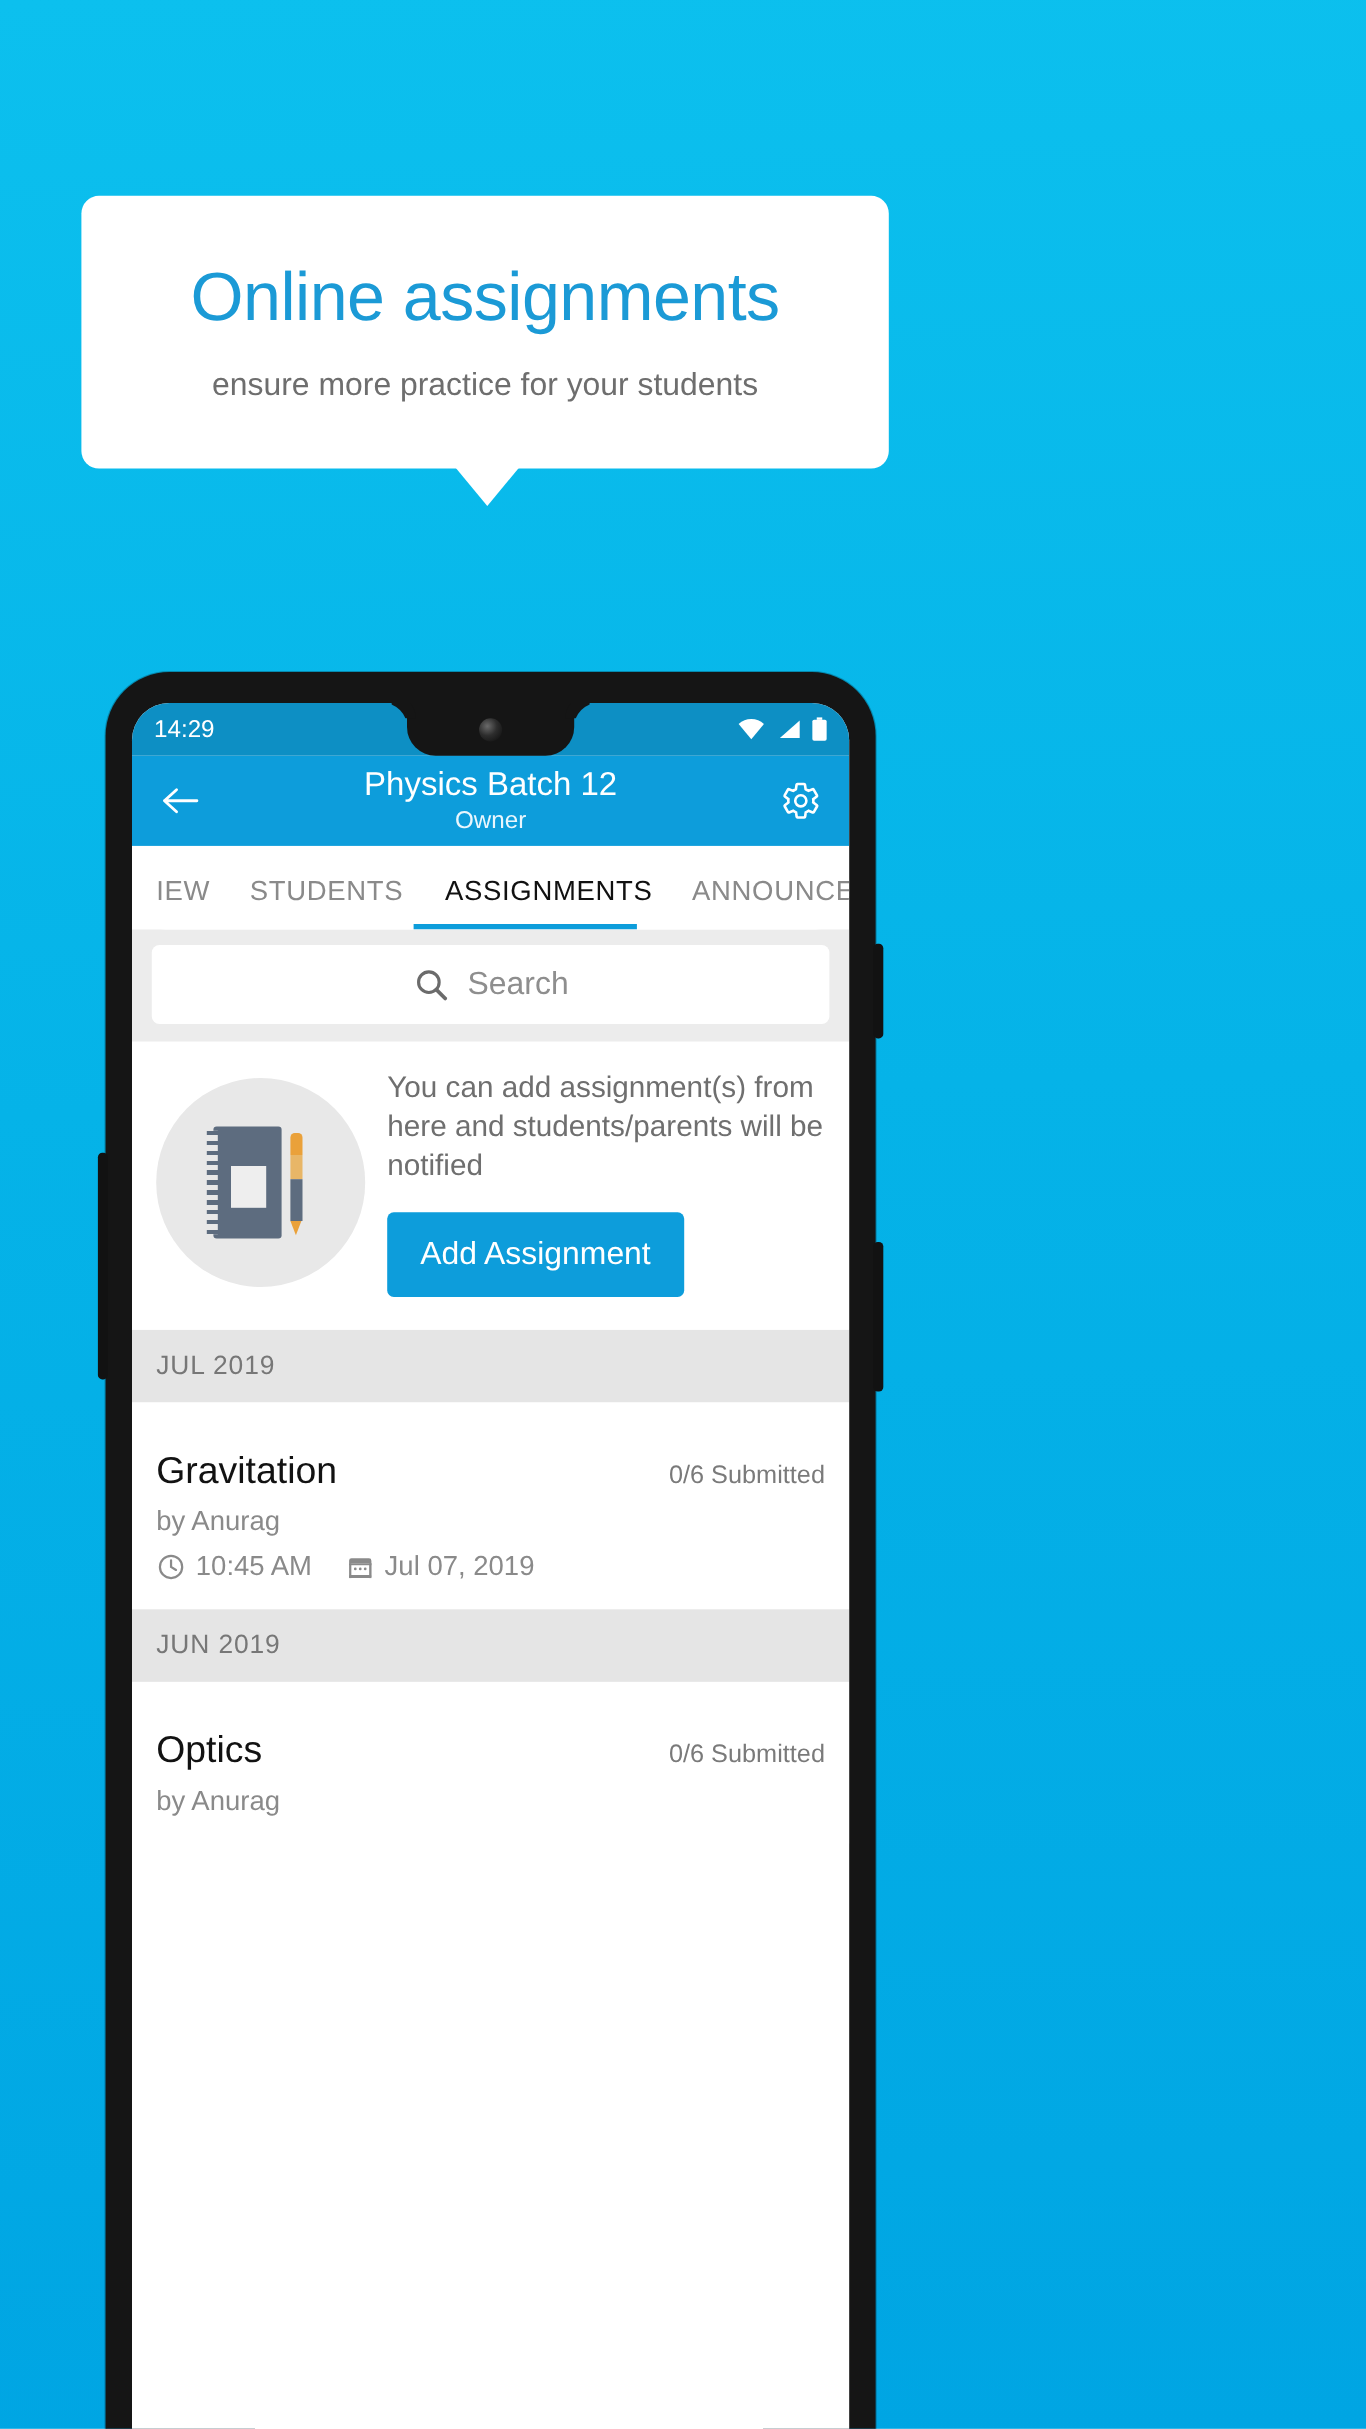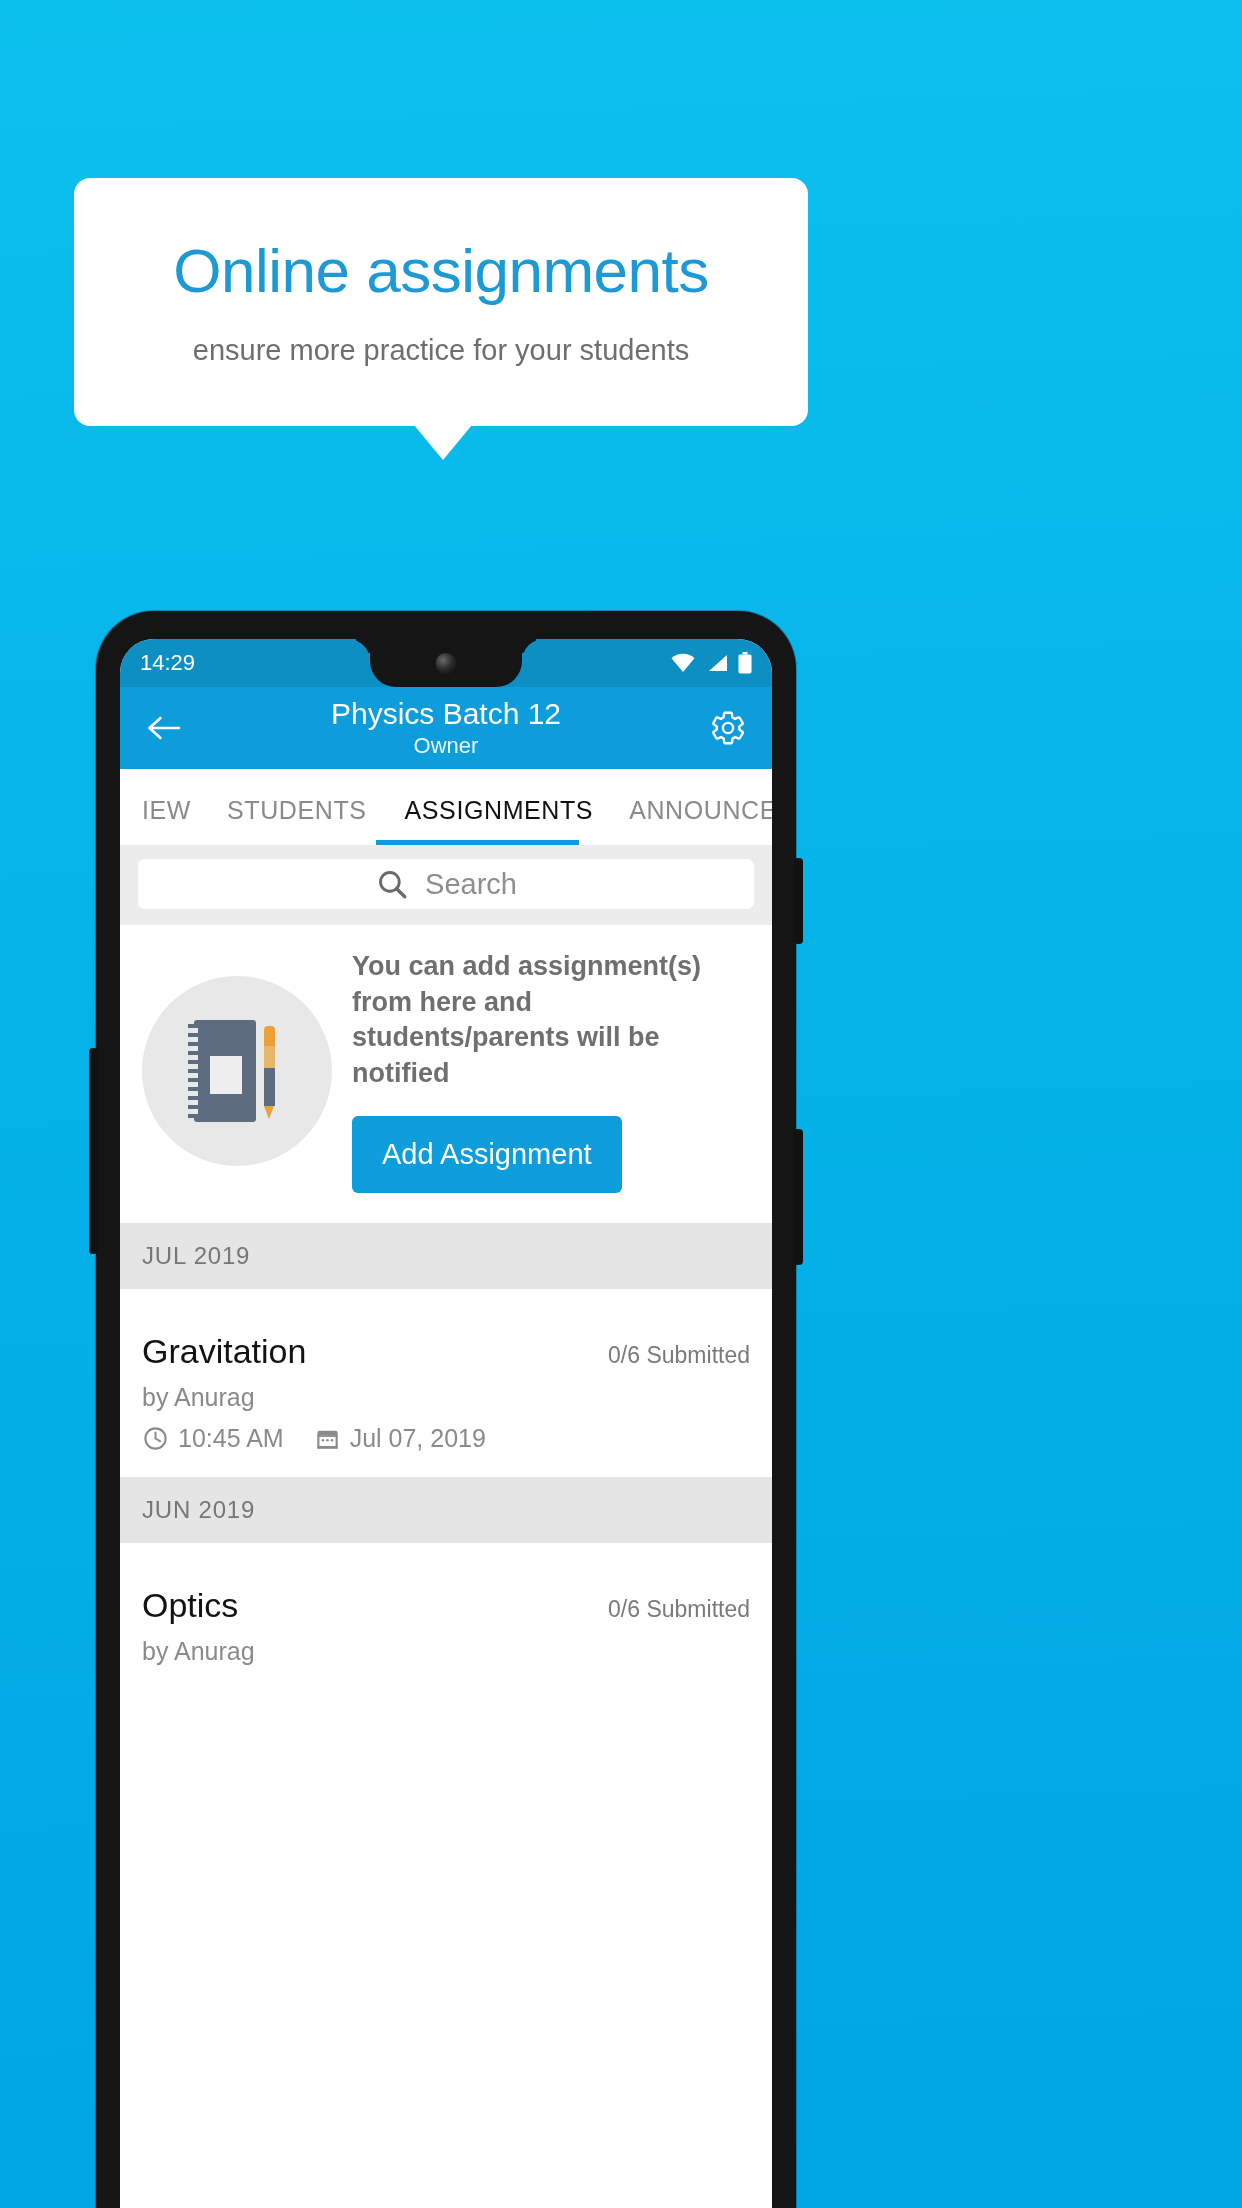--- a/index.html
+++ b/index.html
@@ -166,21 +166,21 @@
     height: 5px;
     background: #0d9ddb;
   }
 
   
   .search-wrap {
     background: #ececec;
     padding: 14px 18px 16px 18px;
   }
   .search-box {
-    height: 50px;
+    height: 72px;
     background: #ffffff;
     border-radius: 7px;
     display: flex;
     align-items: center;
     justify-content: center;
     gap: 16px;
   }
   .search-box svg { display: block; }
   .search-ph { font-size: 29px; color: #8e8e8e; }
 
@@ -234,21 +234,20 @@
     width: 0; height: 0; margin-left: 0;
     border-left: 5.5px solid transparent;
     border-right: 5.5px solid transparent;
     border-top: 13px solid #eaa13a;
   }
   .empty-right { flex: 1; min-width: 0; }
   .empty-text {
     font-size: 27px;
     color: #6f6f6f;
     line-height: 1.32;
-    font-weight: bold;
   }
   .add-btn {
     margin-top: 24px;
     display: inline-block;
     background: #0d9ddb;
     color: #ffffff;
     font-size: 29px;
     padding: 22px 30px;
     border-radius: 6px;
     border: none;

